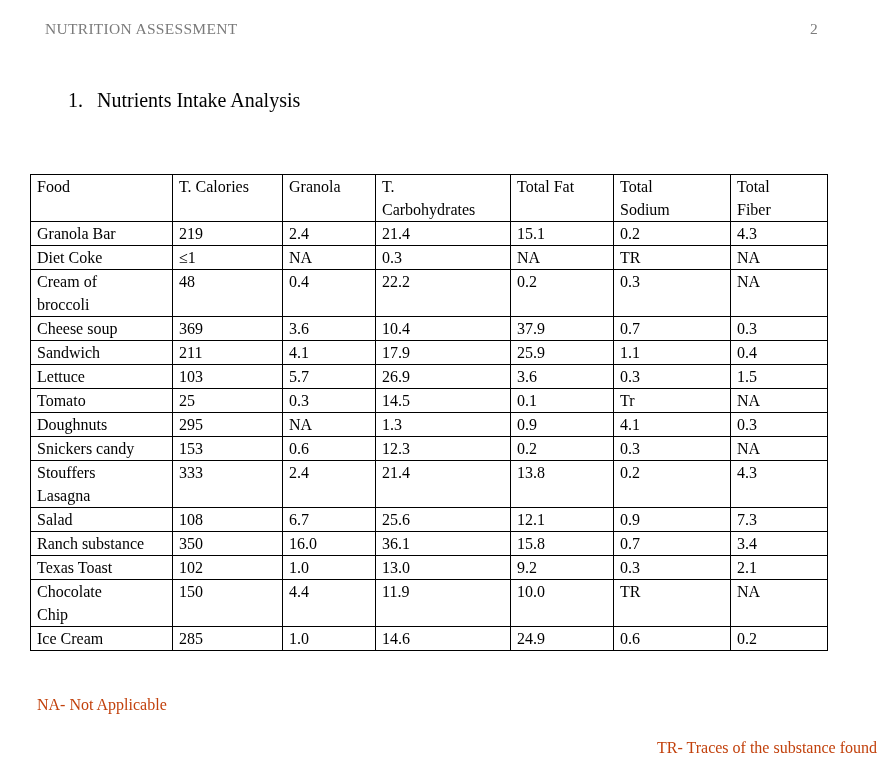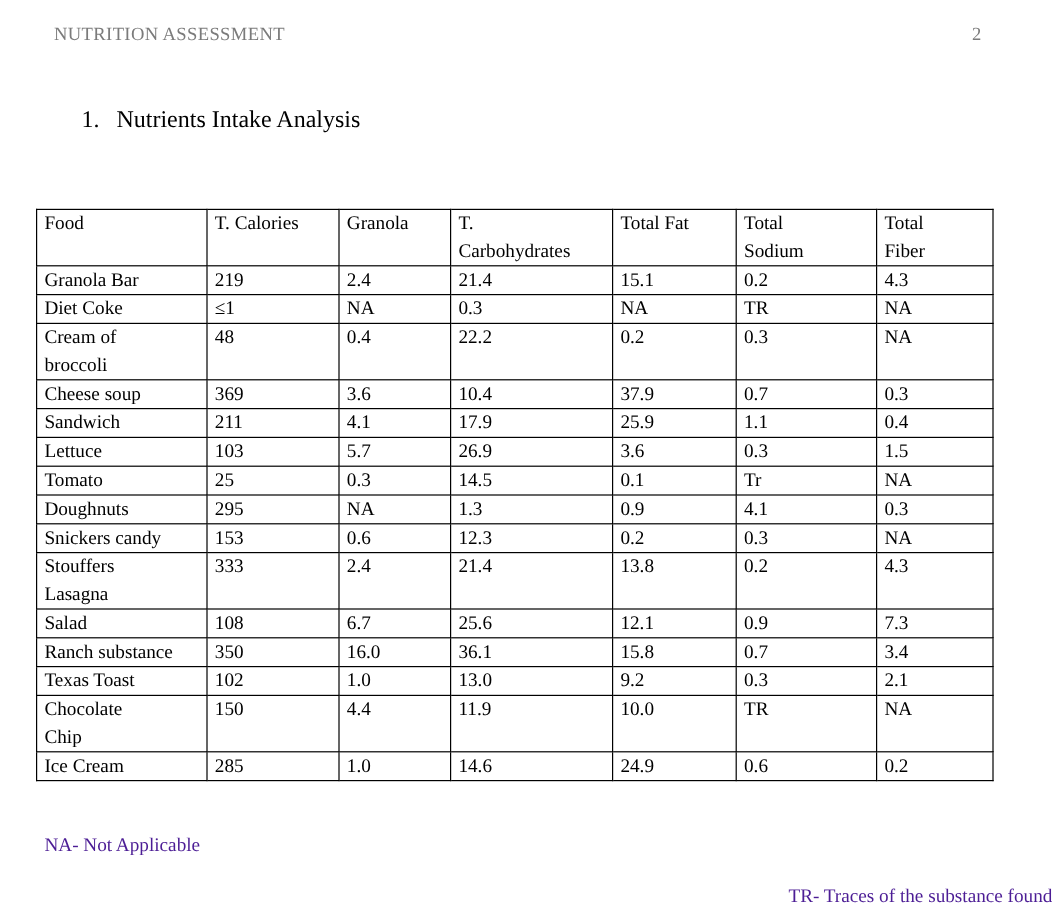--- a/index.html
+++ b/index.html
@@ -53,21 +53,21 @@
     vertical-align: top;
     text-align: left;
     font-weight: normal;
     white-space: pre-line;
     overflow: hidden;
   }
   .footnote {
     margin: 0 0 0 37px;
     font-size: 16px;
     line-height: 21px;
-    color: #4c1d95;
+    color: #c2410c;
   }
   .footnote.first { margin-top: 43px; }
   .footnote.second { margin-top: 22px; text-align: right; }
 </style>
 </head>
 <body>
 
 <div class="page">
 
   <div class="header-row">

